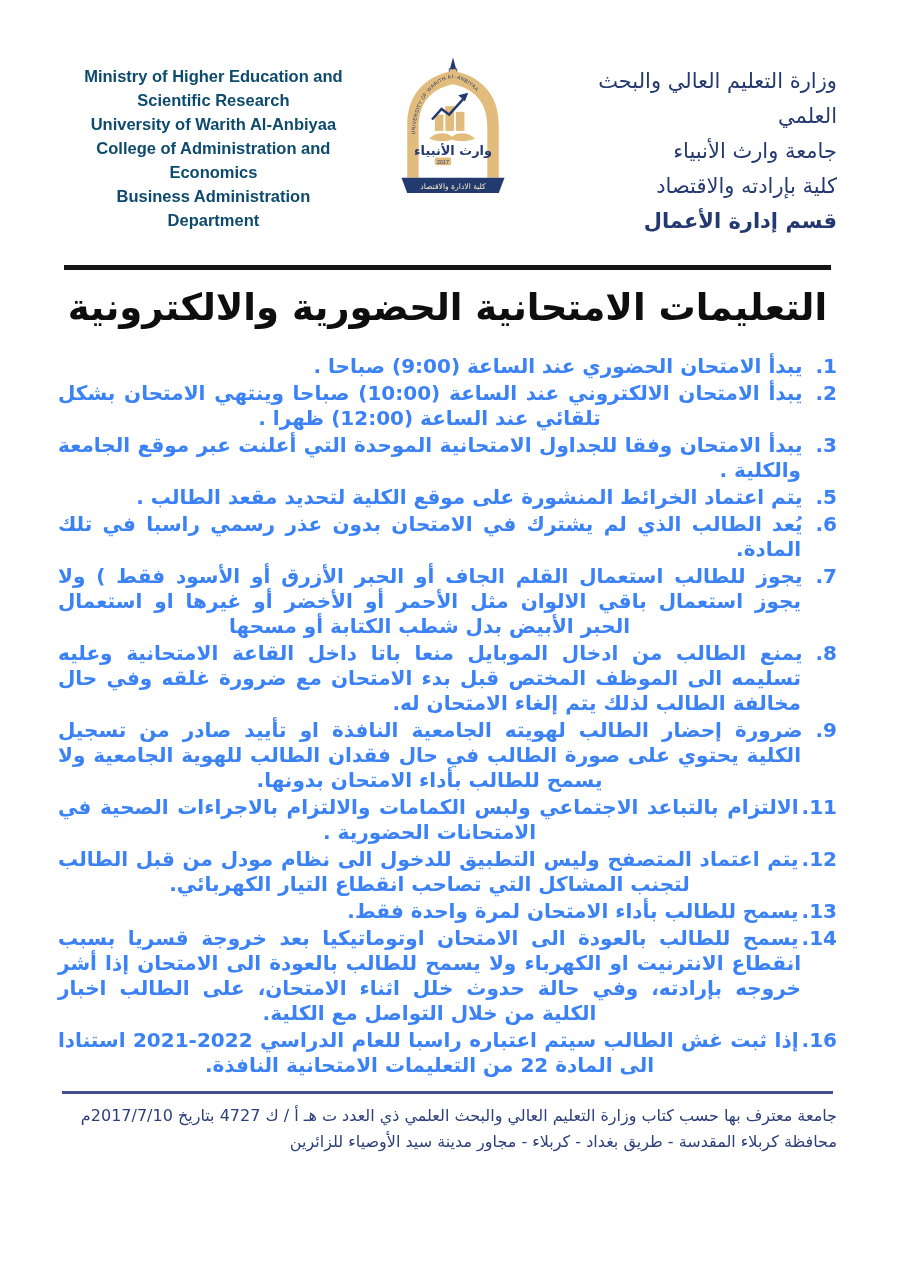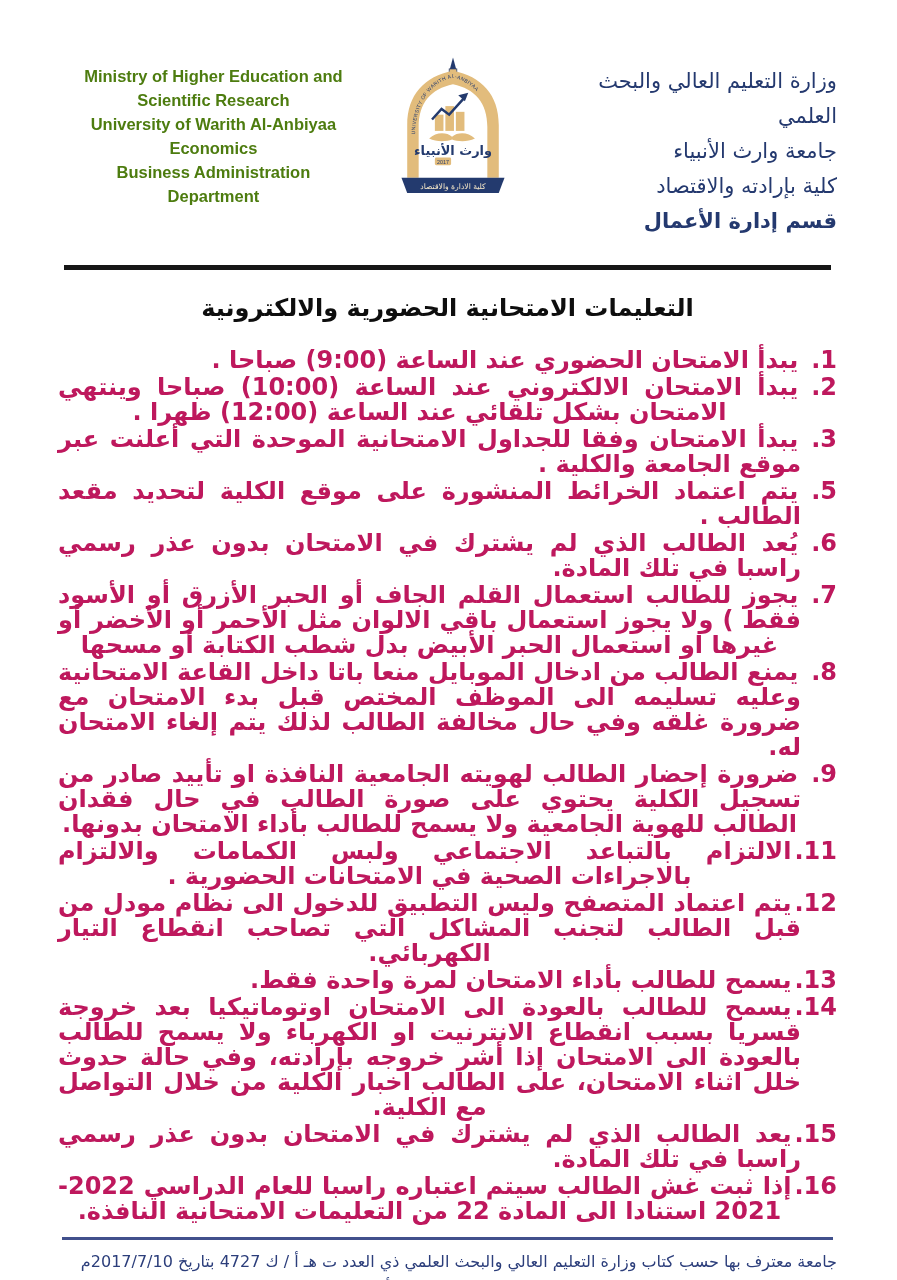--- a/index.html
+++ b/index.html
@@ -6,56 +6,57 @@
   .page{
     width:897px;height:1280px;box-sizing:border-box;background:#fff;
     padding:54px 60px 0 58px;position:relative;overflow:hidden;
     font-family:"DejaVu Sans",sans-serif;
   }
   
   .letterhead{display:flex;justify-content:space-between;align-items:flex-start;}
   .lh-en{
     width:312px;text-align:center;padding-top:10px;
     font-family:"Liberation Sans",sans-serif;font-weight:bold;
-    font-size:16.5px;line-height:24px;color:#4d7c0f;
+    font-size:16.5px;line-height:24px;color:#0c4a6e;
   }
   .lh-logo{width:170px;display:flex;justify-content:center;padding-top:2px;}
   .lh-ar{
     width:300px;direction:rtl;text-align:right;padding-top:10px;
     color:#24396F;font-size:21px;line-height:35px;font-weight:500;
   }
   .lh-ar .dept{font-weight:bold;}
   
   .rule-top{height:5px;background:#161616;margin:26px 6px 0 6px;}
   .rule-foot{height:3px;background:#41508C;margin:13px 4px 0 4px;}
   
   .doc-title{
     direction:rtl;text-align:center;font-weight:bold;color:#0e0e0e;
-    font-size:24px;line-height:44px;margin:16px 0 10px 0;
+    font-size:37px;line-height:44px;margin:16px 0 10px 0;
   }
   
-  .list{direction:rtl;color:#be185d;font-size:24px;font-weight:bold;line-height:25px;margin-top:18px;}
+  .list{direction:rtl;color:#3b82f6;font-size:20px;font-weight:bold;line-height:25px;margin-top:24px;}
   .item{text-align:justify;padding-right:36px;text-indent:-36px;margin-bottom:2px;}
   .item.cl{text-align-last:center;}
   .n1 .num{margin-left:13px;}
   .n2 .num{margin-left:3px;}
   
   .footer{direction:rtl;color:#2C3E7B;font-size:16px;line-height:26px;margin-top:9px;}
 </style>
 </head>
 <body>
 
 <div class="page">
 
   <div class="letterhead">
 
     <div class="lh-en">
       <div>Ministry of Higher Education and</div>
       <div>Scientific Research</div>
       <div>University of Warith Al-Anbiyaa</div>
+      <div>College of Administration and</div>
       <div>Economics</div>
       <div>Business Administration</div>
       <div>Department</div>
     </div>
 
     <div class="lh-logo">
       <svg width="124" height="146" viewBox="0 0 130 152">
 
         <path d="M65,1 L68.5,14 L61.5,14 Z" fill="#233A6E"></path>
         <rect x="61" y="13" width="8" height="9" fill="#E2BC7C" stroke="#233A6E" stroke-width="0.8"></rect>
@@ -102,21 +103,20 @@
     <div class="item n1"><span class="num">3.</span><span>يبدأ الامتحان وفقا للجداول الامتحانية الموحدة التي أعلنت عبر موقع الجامعة والكلية .</span></div>
     <div class="item n1"><span class="num">5.</span><span>يتم اعتماد الخرائط المنشورة على موقع الكلية لتحديد مقعد الطالب .</span></div>
     <div class="item n1"><span class="num">6.</span><span>يُعد الطالب الذي لم يشترك في الامتحان بدون عذر رسمي راسبا في تلك المادة.</span></div>
     <div class="item n1 cl"><span class="num">7.</span><span>يجوز للطالب استعمال القلم الجاف أو الحبر الأزرق أو الأسود فقط ) ولا يجوز استعمال باقي الالوان مثل الأحمر أو الأخضر أو غيرها او استعمال الحبر الأبيض بدل شطب الكتابة أو مسحها</span></div>
     <div class="item n1"><span class="num">8.</span><span>يمنع الطالب من ادخال الموبايل منعا باتا داخل القاعة الامتحانية وعليه تسليمه الى الموظف المختص قبل بدء الامتحان مع ضرورة غلقه وفي حال مخالفة الطالب لذلك يتم إلغاء الامتحان له.</span></div>
     <div class="item n1 cl"><span class="num">9.</span><span>ضرورة إحضار الطالب لهويته الجامعية النافذة او تأييد صادر من تسجيل الكلية يحتوي على صورة الطالب في حال فقدان الطالب للهوية الجامعية ولا يسمح للطالب بأداء الامتحان بدونها.</span></div>
     <div class="item n2 cl"><span class="num">11.</span><span>الالتزام بالتباعد الاجتماعي ولبس الكمامات والالتزام بالاجراءات الصحية في الامتحانات الحضورية .</span></div>
     <div class="item n2 cl"><span class="num">12.</span><span>يتم اعتماد المتصفح وليس التطبيق للدخول الى نظام مودل من قبل الطالب لتجنب المشاكل التي تصاحب انقطاع التيار الكهربائي.</span></div>
     <div class="item n2"><span class="num">13.</span><span>يسمح للطالب بأداء الامتحان لمرة واحدة فقط.</span></div>
     <div class="item n2 cl"><span class="num">14.</span><span>يسمح للطالب بالعودة الى الامتحان اوتوماتيكيا بعد خروجة قسريا بسبب انقطاع الانترنيت او الكهرباء ولا يسمح للطالب بالعودة الى الامتحان إذا أشر خروجه بإرادته، وفي حالة حدوث خلل اثناء الامتحان، على الطالب اخبار الكلية من خلال التواصل مع الكلية.</span></div>
-    <div class="item n2"><span class="num">15.</span><span>يعد الطالب الذي لم يشترك في الامتحان بدون عذر رسمي راسبا في تلك المادة.</span></div>
     <div class="item n2 cl"><span class="num">16.</span><span>إذا ثبت غش الطالب سيتم اعتباره راسبا للعام الدراسي 2022-2021 استنادا الى المادة 22 من التعليمات الامتحانية النافذة.</span></div>
   </div>
 
   <div class="rule-foot"></div>
   <div class="footer">
     <div>جامعة معترف بها حسب كتاب وزارة التعليم العالي والبحث العلمي ذي العدد ت هـ أ / ك 4727 بتاريخ 2017/7/10م</div>
     <div>محافظة كربلاء المقدسة - طريق بغداد - كربلاء - مجاور مدينة سيد الأوصياء للزائرين</div>
   </div>
 
 </div>

